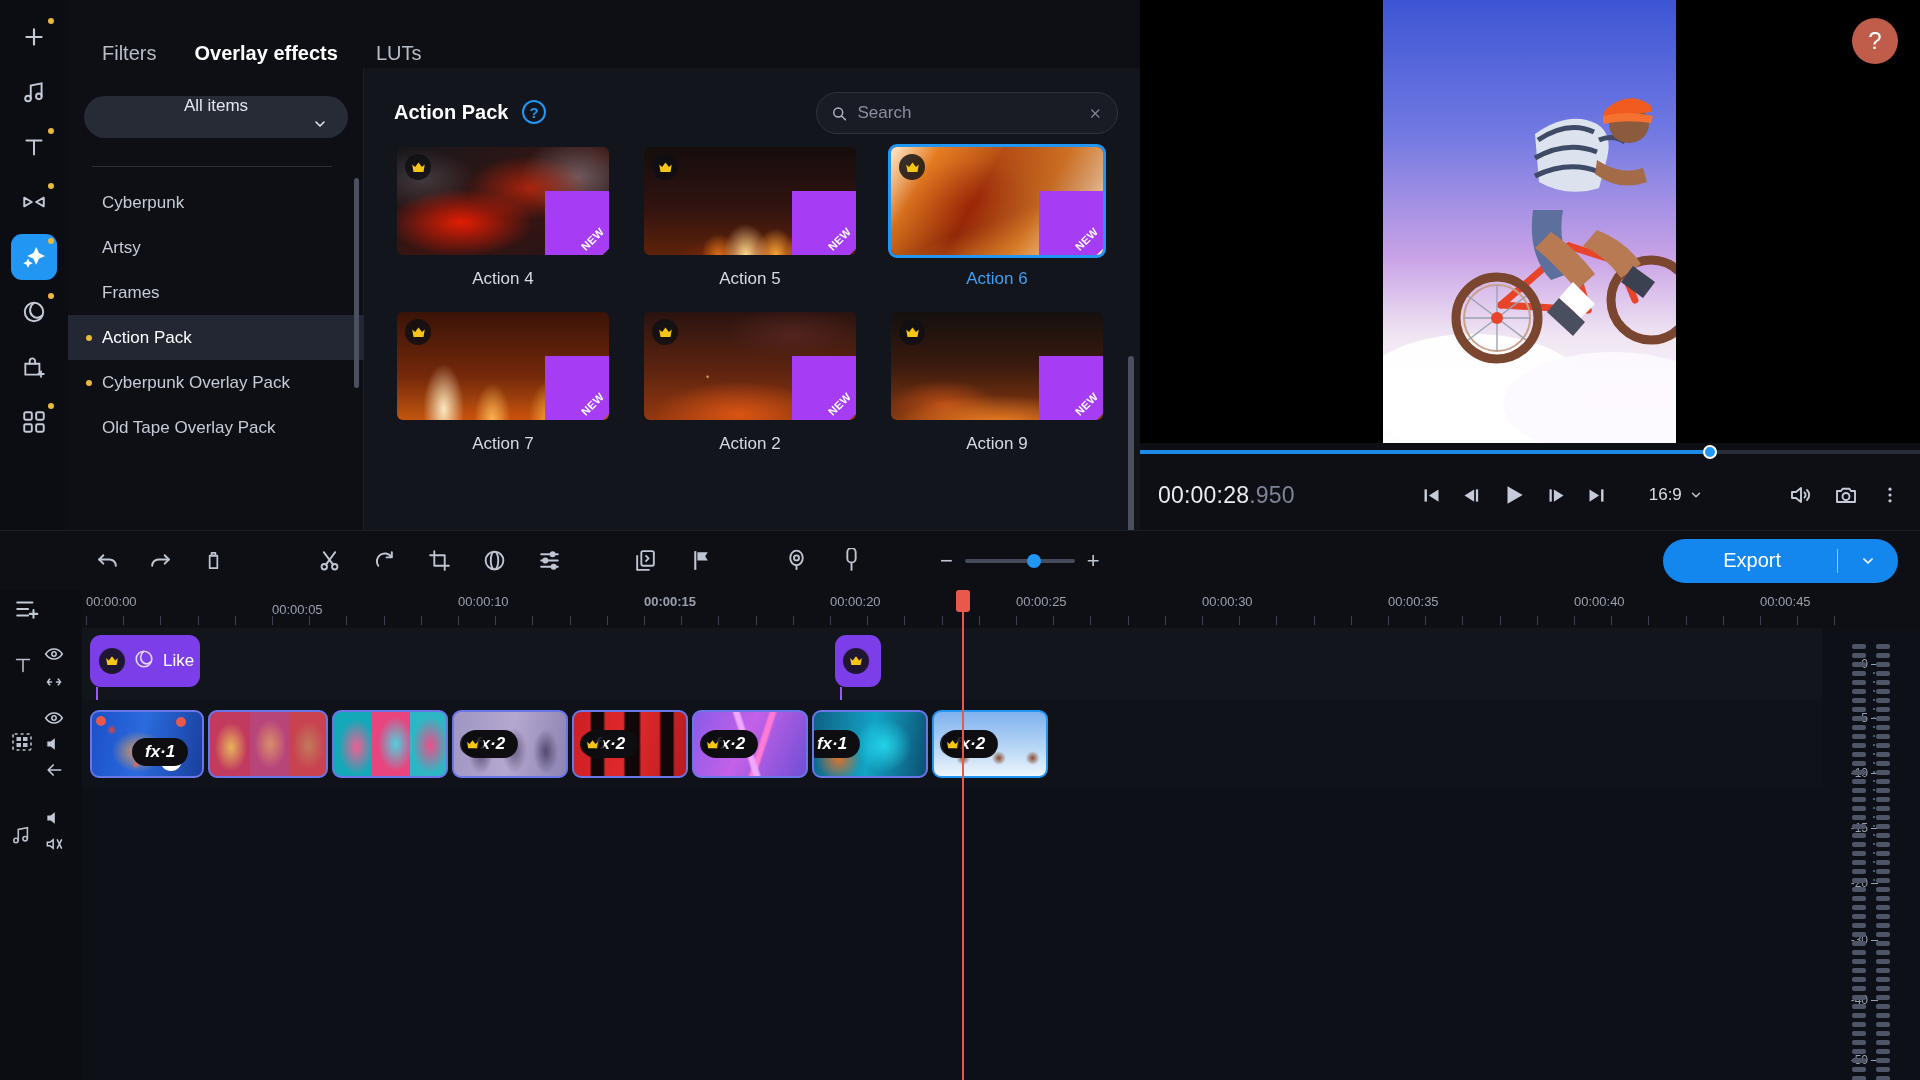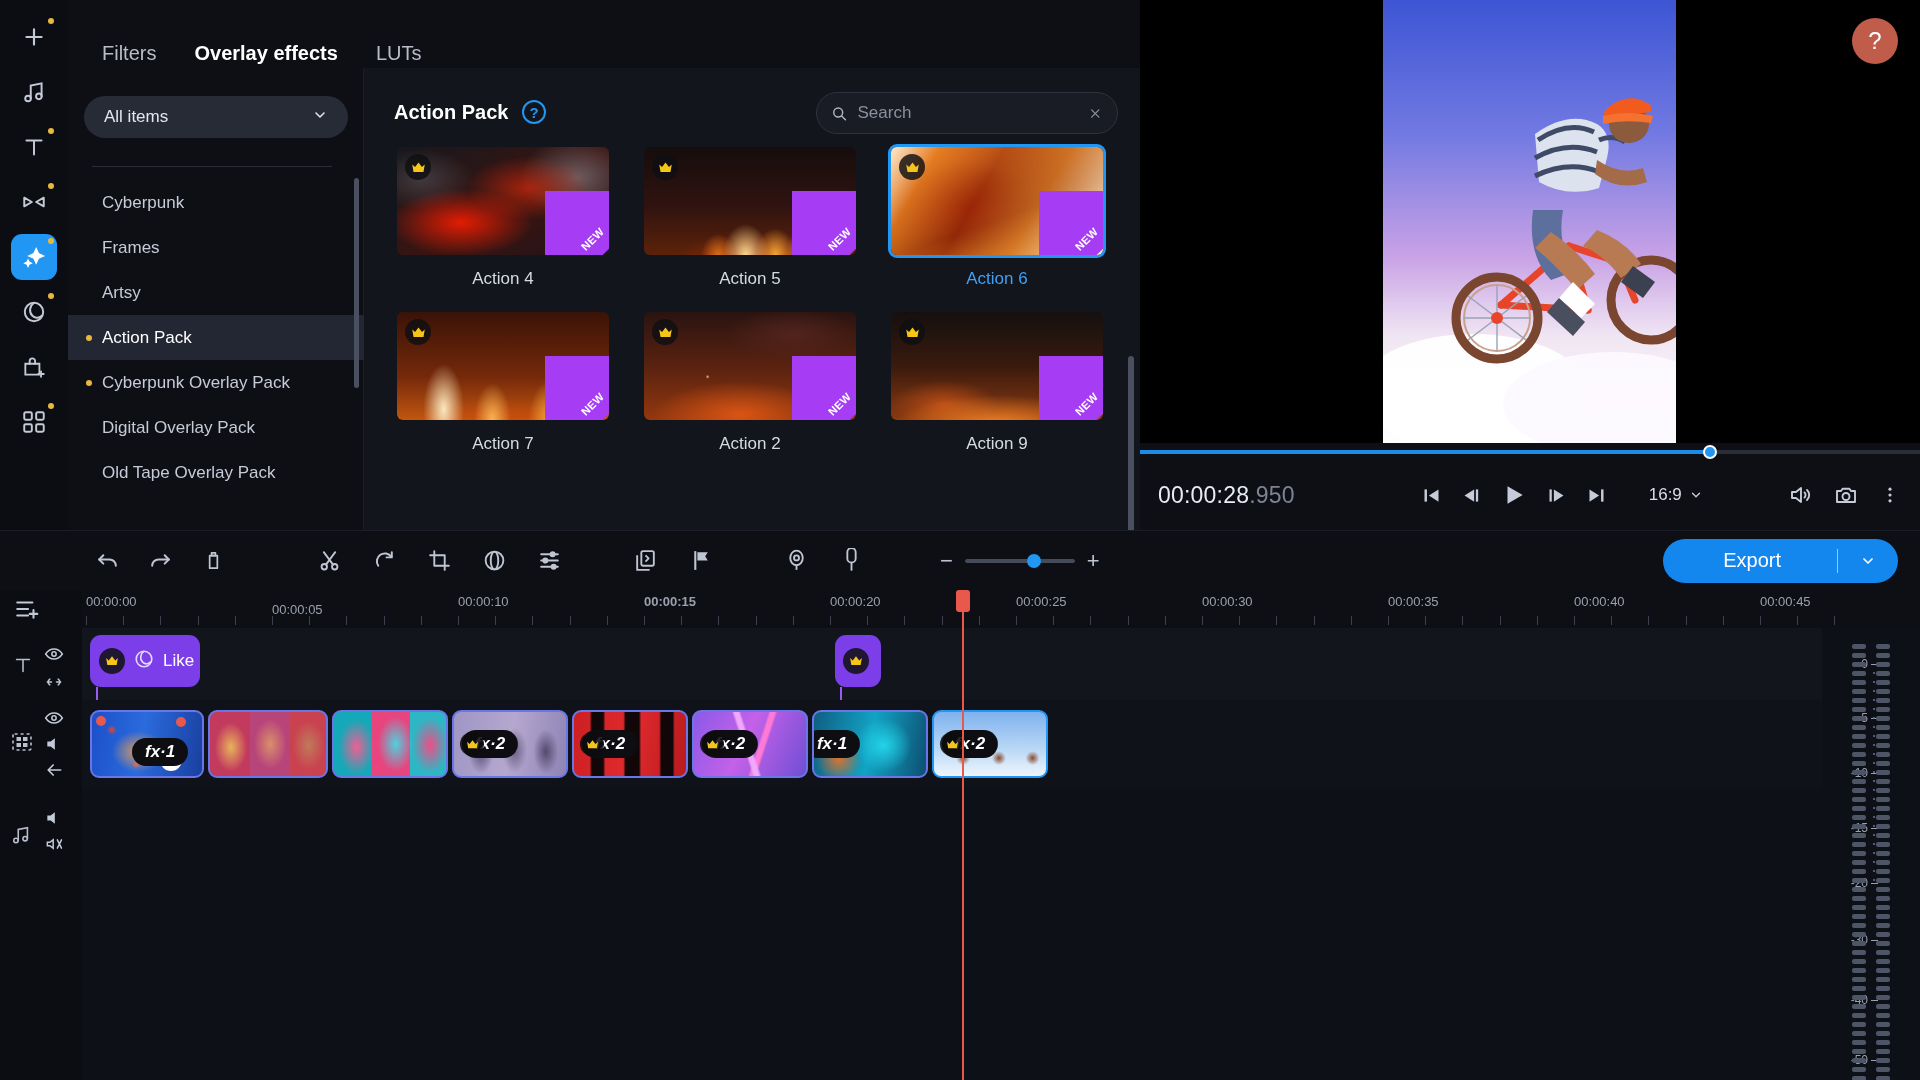--- a/index.html
+++ b/index.html
@@ -45,21 +45,21 @@
 
   
   #catpanel {
     position: absolute; left: 68px; top: 68px; width: 296px; height: 462px;
     background: #0d0f14; border-right: 1px solid #1b1e26;
   }
   #dropdown {
     position: absolute; left: 16px; top: 28px; width: 264px; height: 42px;
     background: #272b36; border-radius: 21px;
     display: flex; align-items: center; padding: 0 20px;
-    font-size: 17px; color: #e2e6ee; cursor: pointer;
+    font-size: 17px; color: #e2e6ee; cursor: pointer; flex-direction: column;
   }
   #dropdown .chev { margin-left: auto; }
   #cat-sep {
     position: absolute; left: 24px; top: 98px; width: 240px; height: 1px;
     background: #2a2e39;
   }
   #catlist { position: absolute; left: 0; top: 112px; width: 296px; height: 350px; overflow: hidden; }
   .cat-item {
     position: relative; height: 45px; display: flex; align-items: center;
     padding-left: 34px; font-size: 17px; color: #c5cbd7; cursor: pointer;
@@ -359,35 +359,32 @@
           </svg>
       </span>
     </div>
     <div id="cat-sep"></div>
 
     <div id="catlist">
       <div class="cat-item">
         <span>Cyberpunk</span>
       </div>
       <div class="cat-item">
+        <span>Artsy</span>
+      </div>
+      <div class="cat-item">
         <span>Frames</span>
-      </div>
-      <div class="cat-item">
-        <span>Artsy</span>
       </div>
       <div class="cat-item active">
         <span class="cdot"></span>
         <span>Action Pack</span>
       </div>
       <div class="cat-item">
         <span class="cdot"></span>
         <span>Cyberpunk Overlay Pack</span>
-      </div>
-      <div class="cat-item">
-        <span>Digital Overlay Pack</span>
       </div>
       <div class="cat-item">
         <span>Old Tape Overlay Pack</span>
       </div>
     </div>
     <div id="cat-scroll"></div>
   </div>
 
   <div id="effects">
     <div id="eff-title">

